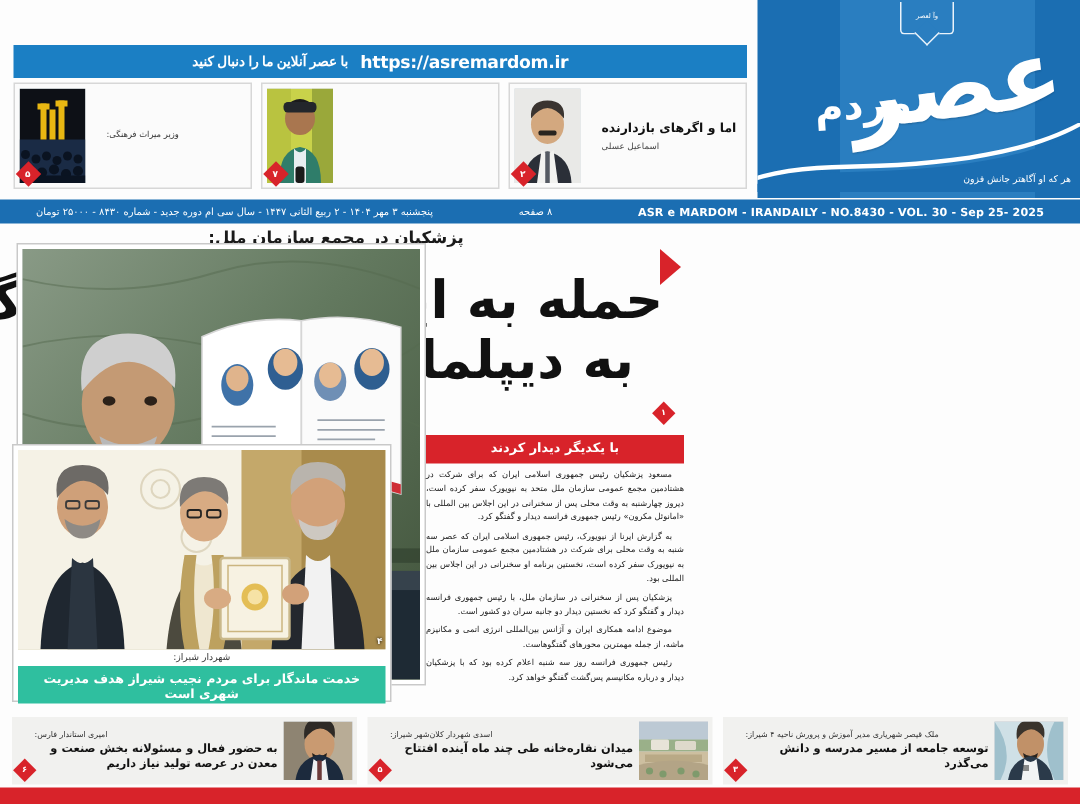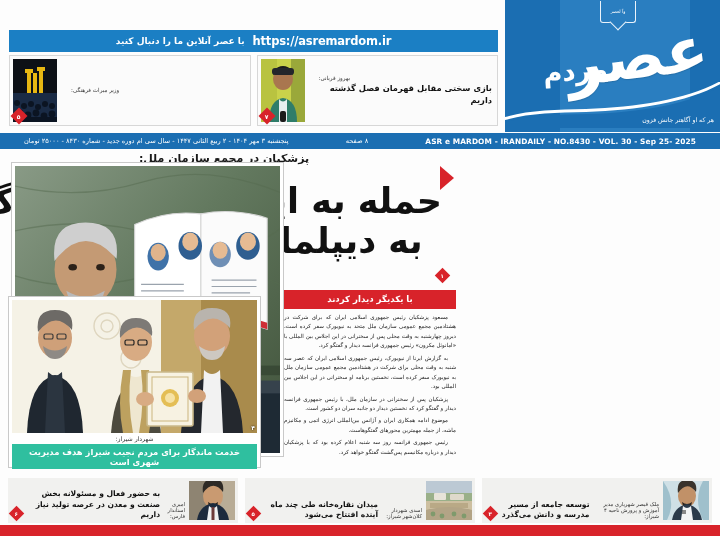--- a/index.html
+++ b/index.html
@@ -95,21 +95,21 @@
     position: absolute;
     right: 222px; left: 9px; top: 30px;
     height: 22px;
     background: #1b7fc4;
     display: flex;
     align-items: center;
     justify-content: center;
     gap: 8px;
   }
   .follow-bar .fb-fa {
-    font-size: 9px; color: #ffffff; font-weight: bold;
+    font-size: 9px; color: #ffffff; font-weight: bold; font-family: Liberation Serif, serif;
   }
   .follow-bar .fb-url {
     font-size: 11.5px; color: #ffffff; font-weight: bold;
     direction: ltr; letter-spacing: -0.2px;
   }
 
   
   .teasers {
     position: absolute;
     right: 222px; left: 9px; top: 55px;
@@ -341,21 +341,21 @@
     flex: 1;
     background: #f1f1ef;
     position: relative;
     display: flex;
     flex-direction: row-reverse;
     padding: 3px;
     gap: 4px;
   }
   .bteaser-txt {
     flex: 1;
-    display: flex; flex-direction: row;
+    display: flex; flex-direction: column;
     justify-content: center; align-items: flex-end;
     padding-left: 12px;
   }
   .bteaser-kicker { font-size: 5.3px; color: #333; margin-bottom: 1px; text-align: right; }
   .bteaser-head {
     font-size: 7.6px; font-weight: bold; color: #111;
     line-height: 1.35; text-align: right;
   }
   .bteaser-thumb {
     width: 46px; align-self: stretch;
@@ -456,29 +456,45 @@
           <rect x="0" y="0" width="16" height="63" fill="#b9c340"></rect>
           <rect x="30" y="0" width="14" height="63" fill="#9aa83a"></rect>
           <ellipse cx="22" cy="20" rx="10" ry="11" fill="#a9764f"></ellipse>
           <path d="M12 16 q10 -12 20 0 l0 -4 q-10 -10 -20 0 z" fill="#1b1b1b"></path>
           <rect x="11" y="9" width="22" height="7" rx="3" fill="#23262b"></rect>
           <path d="M8 63 q0 -22 14 -24 q14 2 14 24 z" fill="#2f7d6a"></path>
           <path d="M18 40 q4 5 8 0 l0 23 l-8 0 z" fill="#e8eef0"></path>
           <rect x="19" y="52" width="6" height="11" rx="2" fill="#1b1b1b"></rect>
         </svg>
       </div>
-      <div class="teaser-txt">
-        <div class="teaser-kicker">بهروز قربانی:</div>
-        <div class="teaser-head">بازی سختی مقابل قهرمان فصل گذشته داریم</div>
-      </div>
       <div class="teaser-pagenum">
         <span>۷</span>
       </div>
     </div>
 
+    <div class="teaser">
+      <div class="teaser-thumb">
+        <svg width="44" height="63" viewBox="0 0 44 63" preserveAspectRatio="xMidYMid slice">
+          <rect width="44" height="63" fill="#e9e9e7"></rect>
+          <ellipse cx="22" cy="24" rx="11" ry="13" fill="#d3a87f"></ellipse>
+          <path d="M11 20 q11 -14 22 0 q1 -12 -11 -12 q-12 0 -11 12 z" fill="#3a3430"></path>
+          <rect x="16" y="28" width="12" height="3.4" rx="1.2" fill="#29241f"></rect>
+          <path d="M6 63 q1 -18 16 -21 q15 3 16 21 z" fill="#2b2f38"></path>
+          <path d="M18 41 q4 4 8 0 l3 22 l-14 0 z" fill="#f2f2f0"></path>
+          <rect x="20.5" y="42" width="3" height="21" fill="#555a63"></rect>
+        </svg>
+      </div>
+      <div class="teaser-txt">
+        <div class="teaser-head">اما و اگرهای بازدارنده</div>
+        <div class="teaser-byline">اسماعیل عسلی</div>
+      </div>
+      <div class="teaser-pagenum">
+        <span>۲</span>
+      </div>
+    </div>
   </div>
 
   <div class="datebar">
     <div class="datebar-fa">پنجشنبه ۳ مهر ۱۴۰۴ - ۲ ربیع الثانی ۱۴۴۷ - سال سی ام دوره جدید - شماره ۸۴۳۰ - ۲۵۰۰۰ تومان</div>
     <div class="datebar-pages">۸ صفحه</div>
     <div class="datebar-en">ASR e MARDOM - IRANDAILY - NO.8430 - VOL. 30 -  Sep 25- 2025</div>
   </div>
 
   <div class="headline-zone">
     <div class="arrow-red"></div>

